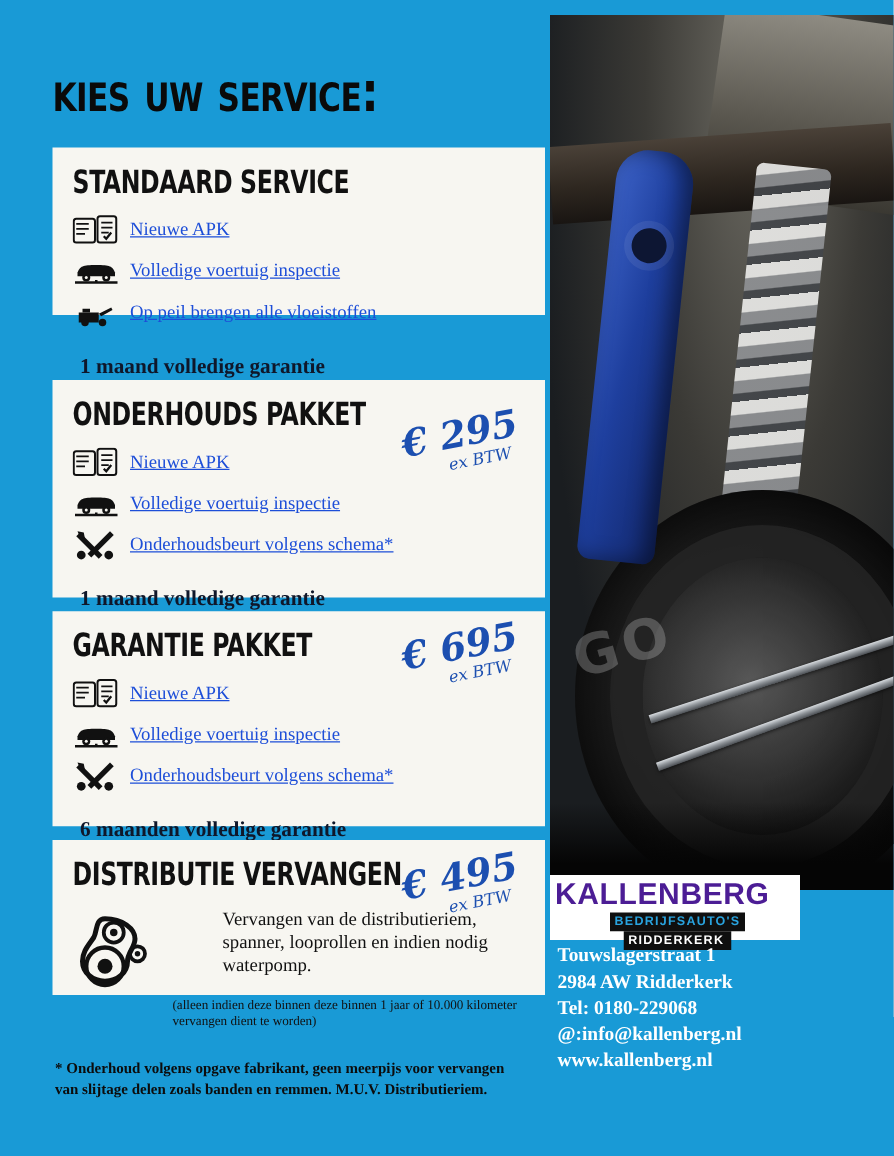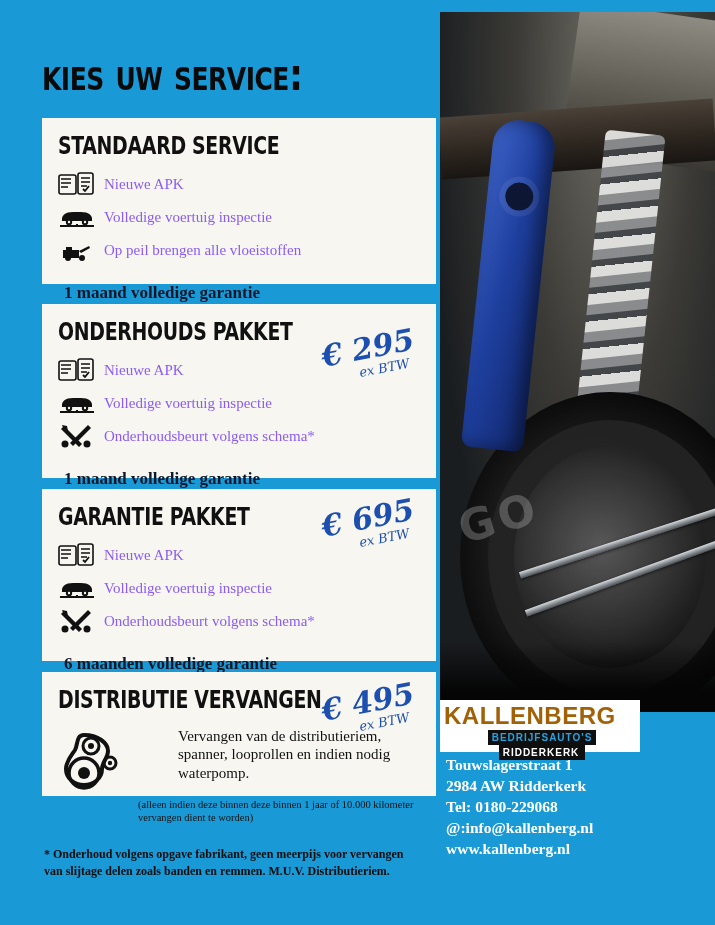--- a/index.html
+++ b/index.html
@@ -65,22 +65,23 @@
   }
   .feat-icon {
     width: 38px; height: 26px;
     flex: 0 0 38px;
     margin-right: 8px;
     display: flex; align-items: center; justify-content: center;
   }
   .feat-text {
     font-family: "Liberation Serif", serif;
     font-size: 15px;
-    color: #8b5cf6;
+    color: #1d4ed8;
     line-height: 1.1;
+    text-decoration: underline;
   }
   .guarantee {
     font-family: "Liberation Serif", serif;
     font-weight: bold;
     font-size: 17px;
     color: #0f172a;
     margin: 20px 0 0 8px;
   }
 
   
@@ -240,21 +241,21 @@
     left: 440px; top: 700px;
     width: 200px; height: 52px;
     background: #ffffff;
     padding: 4px 0 0 4px;
   }
   .logo-name {
     font-family: "Liberation Sans", sans-serif;
     font-weight: bold;
     font-size: 24px;
     letter-spacing: 0.5px;
-    color: #a16207;
+    color: #4c1d95;
     line-height: 1;
   }
   .logo-sub {
     display: flex;
     align-items: center;
     margin-top: 2px;
     flex-direction: column;
   }
   .logo-sub-a {
     background: #0f0f0f;
@@ -317,21 +318,21 @@
       <div class="p-rod1"></div>
       <div class="p-rod2"></div>
       <div class="p-dark-bottom"></div>
     </div>
   </div>
 
   <div class="left-col">
 
     <div class="headline">kies uw service:</div>
 
-    <div class="card" style="top:118px; height:166px;">
+    <div class="card" style="top:118px; height:134px;">
       <div class="card-title">Standaard service</div>
 
       <div class="feat-row">
         <span class="feat-icon">
           <svg width="38" height="24" viewBox="0 0 38 24">
             <rect x="1" y="3" width="17" height="19" rx="2" fill="none" stroke="#111" stroke-width="1.6"></rect>
             <path d="M3 7h10M3 11h10M3 15h7" stroke="#111" stroke-width="1.4"></path>
             <rect x="20" y="1" width="15" height="21" rx="2" fill="none" stroke="#111" stroke-width="1.6"></rect>
             <path d="M23 6h9M23 10h9M23 14h6" stroke="#111" stroke-width="1.4"></path>
             <path d="M25 17l2 2 4-5" stroke="#111" stroke-width="1.8" fill="none"></path>

